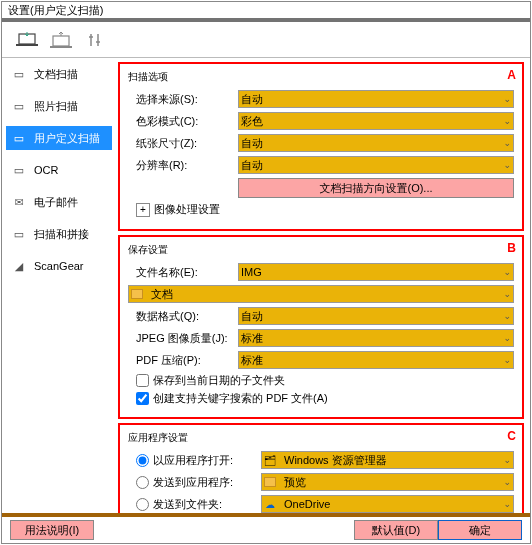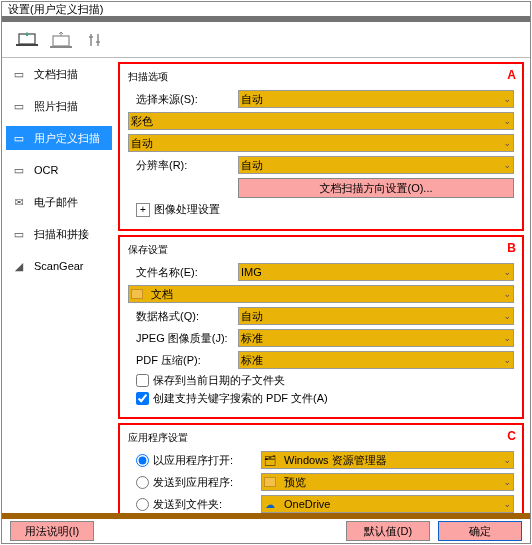--- a/index.html
+++ b/index.html
@@ -1,18 +1,18 @@
 <!DOCTYPE html>
 <html><head>
 <meta charset="utf-8">
 <style>
 *{box-sizing:border-box;margin:0;padding:0;font-family:"Microsoft YaHei","SimSun",sans-serif;font-size:11px}
 body{background:#fff;width:532px;height:545px;position:relative}
 .window{border:1px solid #888;width:530px;height:543px;margin:1px;display:flex;flex-direction:column}
-.titlebar{height:20px;display:flex;align-items:center;padding:0 6px;border-bottom:6px solid #737373}
+.titlebar{height:20px;display:flex;align-items:center;padding:0 6px;border-bottom:4px solid #737373}
 .titlebar-text{font-size:11px}
 .toolbar{height:36px;border-bottom:1px solid #bbb;display:flex;align-items:center;gap:12px;padding:0 14px}
 .tool-icon{width:22px;height:18px;display:flex;align-items:center;justify-content:center;color:#333;cursor:pointer}
 .body{flex:1;display:flex;overflow:hidden}
 .sidebar{width:110px;border-right:0;padding:4px 0 4px 4px}
 .sb-item{height:24px;display:flex;align-items:center;gap:6px;padding:0 4px;margin-bottom:8px;cursor:pointer}
 .sb-item.selected{background:#1e90ff;color:#fff}
 .sb-icon{width:18px;height:14px;display:flex;align-items:center;justify-content:center;color:#555}
 .sb-item.selected .sb-icon{color:#fff}
 .main{flex:1;padding:4px 6px;overflow:hidden}
@@ -28,21 +28,21 @@
 .btn{height:20px;border:1px solid #888;background:#fca5a5;padding:0 8px;display:inline-flex;align-items:center;justify-content:center;cursor:pointer}
 .btn-wide{width:100%}
 .radio-row{display:flex;align-items:center;margin-bottom:4px}
 .radio-row input{margin:0 4px 0 8px}
 .radio-label{width:108px}
 .checkbox-row{display:flex;align-items:center;margin-bottom:3px;padding-left:8px}
 .checkbox-row input{margin-right:4px}
 .plus-btn{width:14px;height:14px;border:1px solid #888;display:inline-flex;align-items:center;justify-content:center;font-size:10px;cursor:pointer;margin-left:8px;margin-right:4px}
 .folder-icon{width:12px;height:10px;display:inline-block;background:#f5c04a;border:1px solid #c89020;margin-right:4px}
 .app-icon{width:12px;height:12px;display:inline-flex;align-items:center;justify-content:center;margin-right:4px;font-size:10px}
-.footer{height:30px;border-top:6px solid #a16207;display:flex;align-items:center;padding:0 8px;gap:8px}
+.footer{height:30px;border-top:4px solid #a16207;display:flex;align-items:center;padding:0 8px;gap:0}
 .footer .spacer{flex:1}
 .footer .btn{width:84px;height:20px;font-size:11px}
 </style>
 </head>
 <body>
 
 <div class="window">
   <div class="titlebar">
     <span class="titlebar-text">设置(用户定义扫描)</span>
   </div>
@@ -110,28 +110,30 @@
         <div class="row">
             <div class="row-label">选择来源(S):</div>
             <div class="row-ctrl">
               <div class="combo">
                 <span>自动</span>
                 <span class="arrow">⌄</span>
               </div>
             </div>
           </div>
         <div class="row">
+            <div class="row-label">色彩模式(C):</div>
             <div class="row-ctrl">
               <div class="combo">
                 <span>彩色</span>
                 <span class="arrow">⌄</span>
               </div>
             </div>
           </div>
         <div class="row">
+            <div class="row-label">纸张尺寸(Z):</div>
             <div class="row-ctrl">
               <div class="combo">
                 <span>自动</span>
                 <span class="arrow">⌄</span>
               </div>
             </div>
           </div>
         <div class="row">
             <div class="row-label">分辨率(R):</div>
             <div class="row-ctrl">

